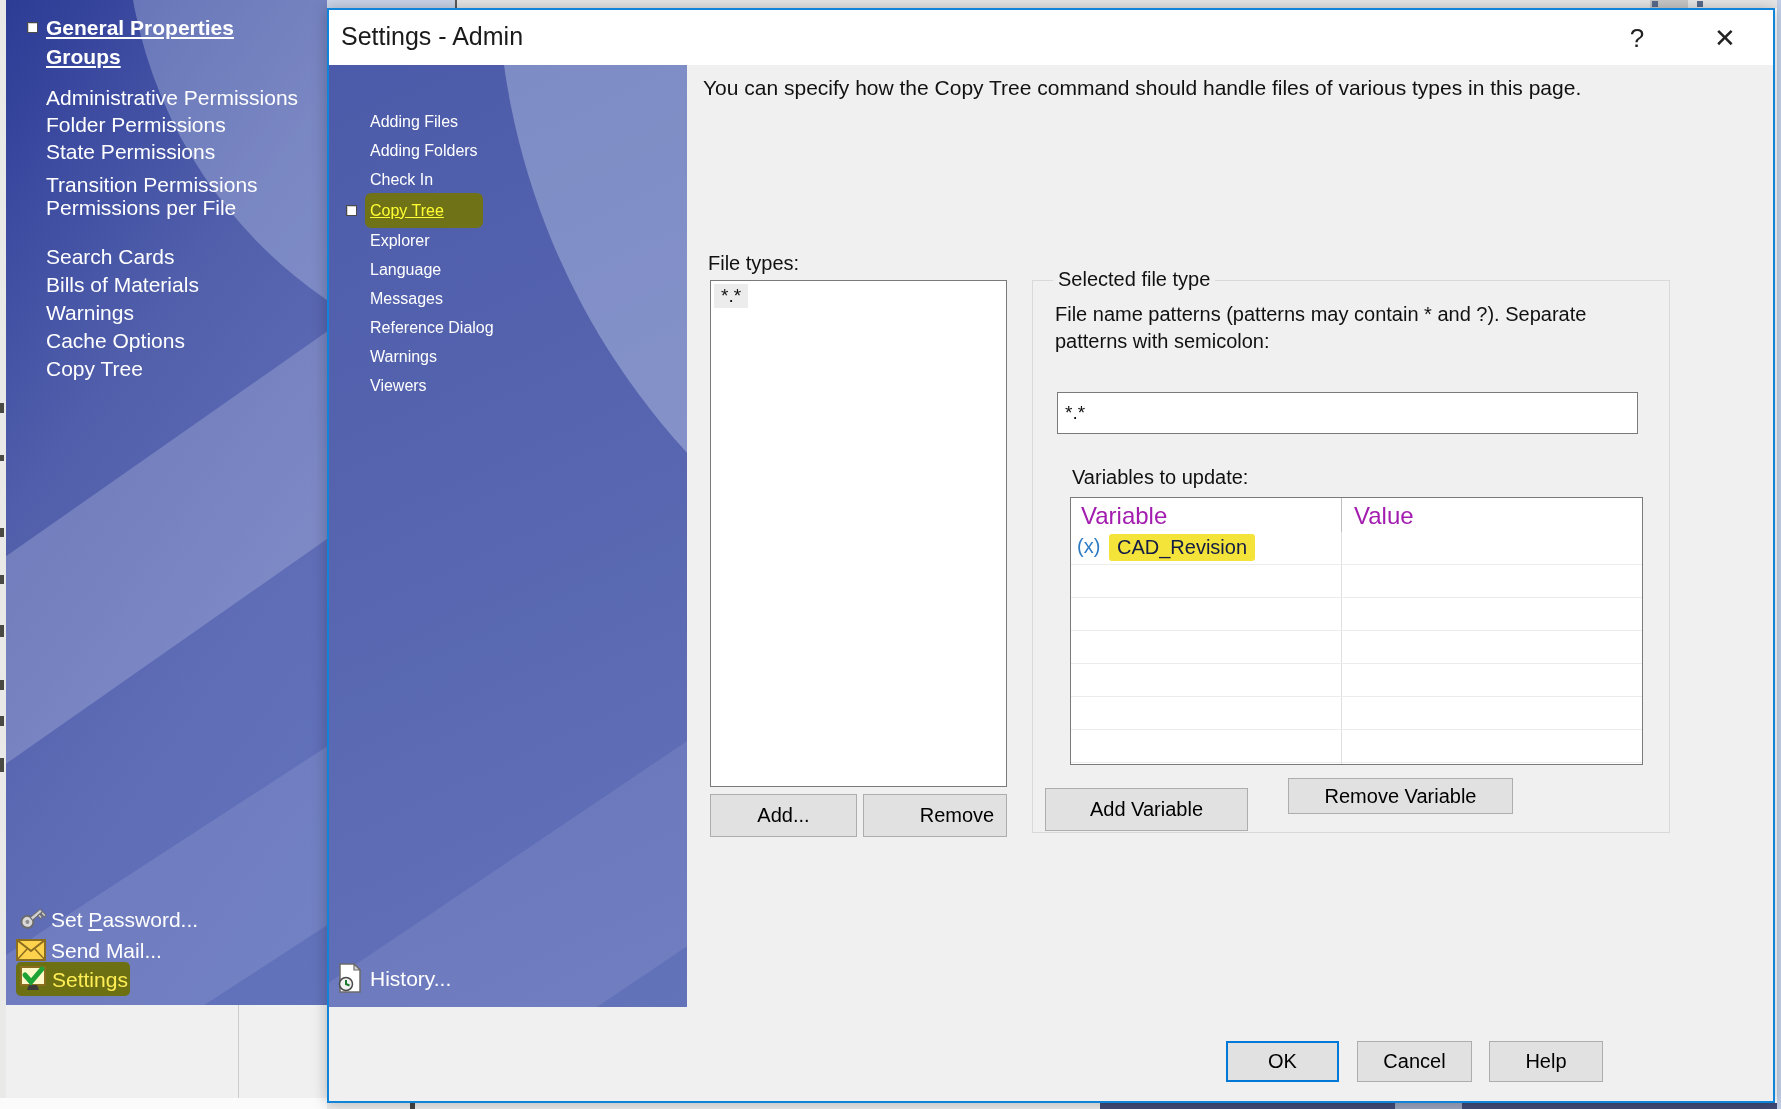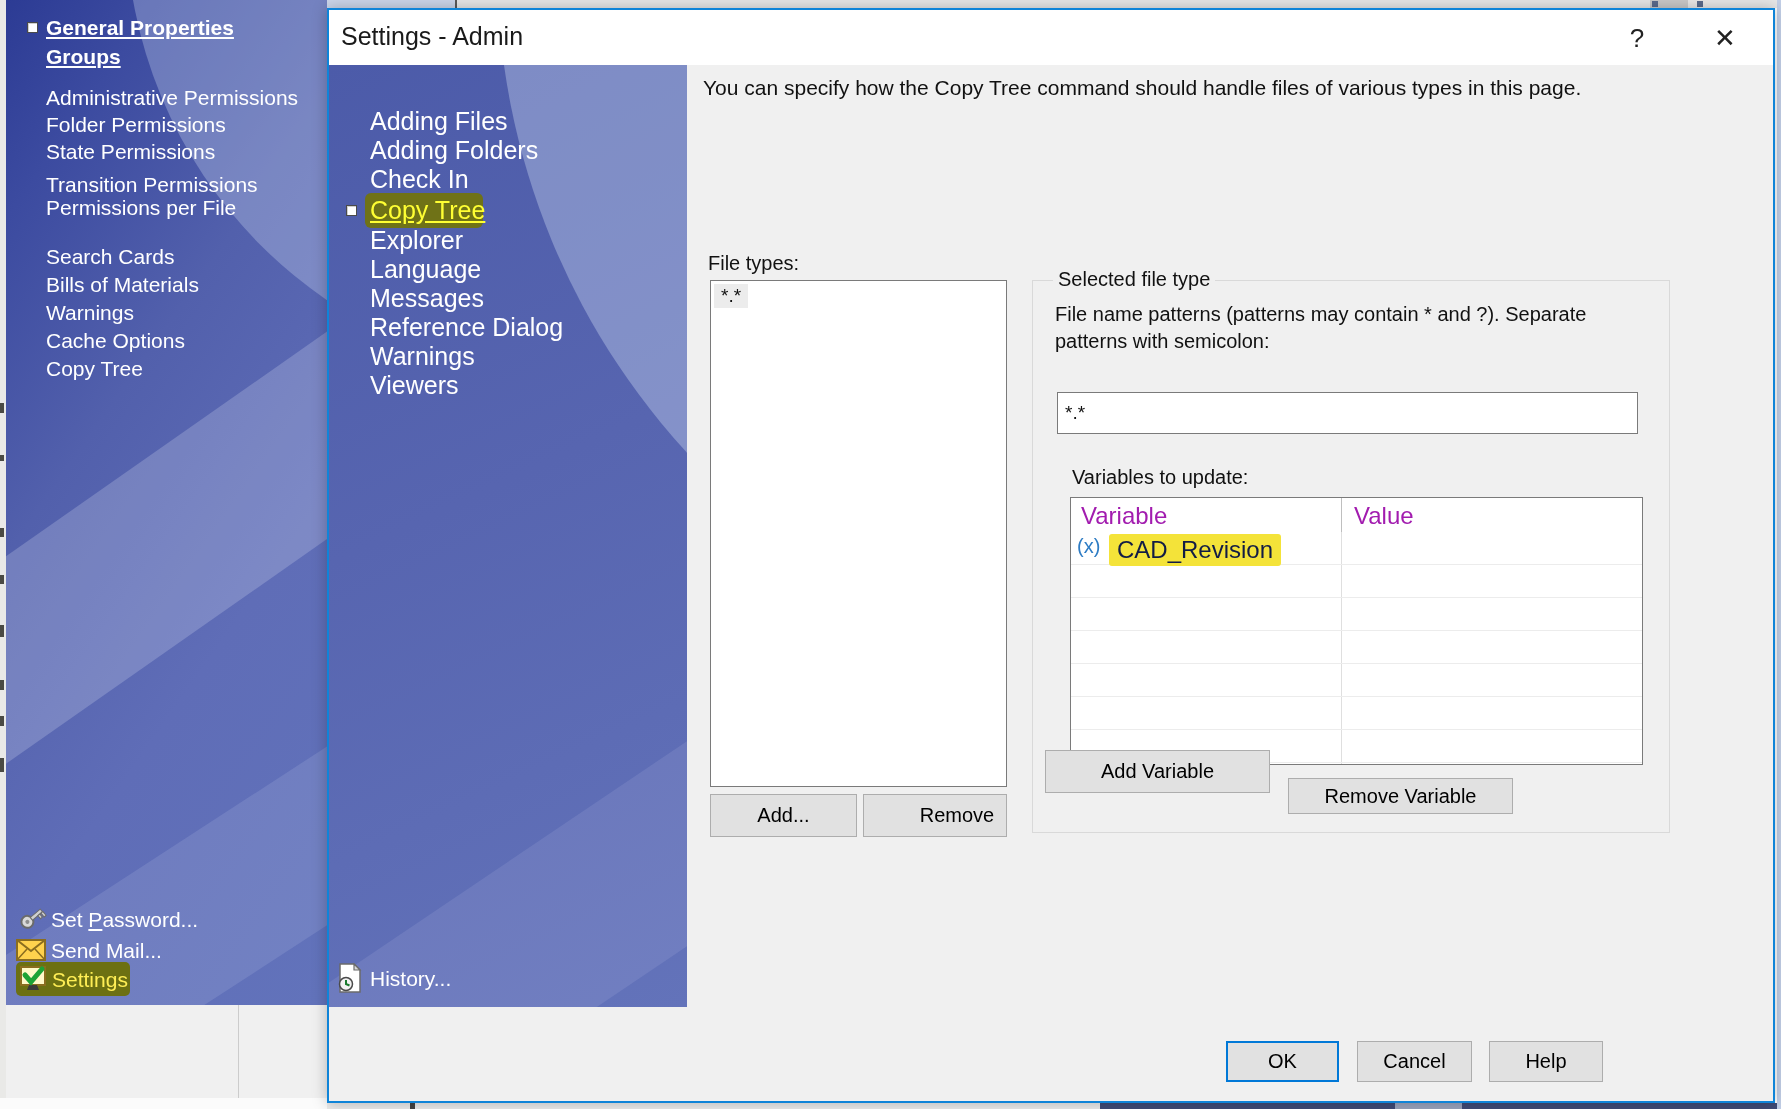--- a/index.html
+++ b/index.html
@@ -56,21 +56,21 @@
       line-height:34px; font-size:26px; color:#222222; cursor:default; }
 
   
   #navpanel { left:0; top:55px; width:358px; height:942px; overflow:hidden;
       background:linear-gradient(155deg,#4c5ba9 0%,#5765b0 45%,#6373ba 100%); }
   #navpanel .arc { position:absolute; left:168px; top:-821px; width:1442px; height:1442px;
       border-radius:50%; background:rgba(205,217,242,0.38); }
   #navpanel .band { position:absolute; left:-120px; top:780px; width:700px; height:170px;
       background:rgba(235,240,252,0.10); transform:rotate(-34deg); }
   .nav-item { position:absolute; left:41px; height:27px; line-height:27px; color:#ffffff;
-      font-size:25px; white-space:nowrap; cursor:default; }
+      font-size:16px; white-space:nowrap; cursor:default; }
   #copytree-marker { position:absolute; left:36px; top:128px; width:118px; height:35px;
       background:#6f7217; border-radius:6px; }
   #nav-copy-tree { color:#ffff33; text-decoration:underline; }
   #history-item { position:absolute; left:8px; top:898px; width:200px; height:34px; }
   #history-label { position:absolute; left:33px; top:4px; color:#ffffff; font-size:21px; white-space:nowrap; }
 
   
   .lbl { position:absolute; font-size:20px; color:#111111; white-space:nowrap; }
   #description { left:374px; top:66px; font-size:21px; color:#111111; white-space:nowrap; }
   #filetypes-list { left:381px; top:270px; width:297px; height:507px; background:#ffffff;
@@ -92,21 +92,21 @@
       padding-left:7px; font-family:"Liberation Sans",sans-serif; }
   #vars-label { position:absolute; left:39px; top:185px; font-size:20px; color:#111111; }
   #vars-table { position:absolute; left:37px; top:216px; width:573px; height:268px;
       background:#ffffff; border:1px solid #7a7a7a; }
   #vt-divider { position:absolute; left:270px; top:0; width:1px; height:100%; background:#dfdfdf; }
   #vt-divider-h { position:absolute; left:270px; top:0; width:1px; height:34px; background:#bfbfbf; }
   .vt-head { position:absolute; top:4px; font-size:24px; color:#a21caf; }
   .trow { position:absolute; left:0; width:571px; height:33px; border-bottom:1px solid #ececec; }
   #row-var-icon { position:absolute; left:6px; top:3px; font-size:20px; color:#2e7cc4; }
   #row-var-marker { position:absolute; left:38px; top:2px; padding:2px 8px; background:#f4e339;
-      border-radius:3px; font-size:24px; color:#121c45; white-space:nowrap; }
+      border-radius:3px; font-size:20px; color:#121c45; white-space:nowrap; }
 </style>
 </head>
 <body>
 
 <div class="abs" id="left-sliver">
   <div class="frag" style="top:403px;height:10px;"></div>
   <div class="frag" style="top:455px;height:6px;"></div>
   <div class="frag" style="top:528px;height:9px;"></div>
   <div class="frag" style="top:575px;height:9px;"></div>
   <div class="frag" style="top:625px;height:12px;"></div>
@@ -241,20 +241,20 @@
         <span id="row-var-marker">CAD_Revision</span>
       </div>
       <div class="trow" style="top:67px;"></div>
       <div class="trow" style="top:100px;"></div>
       <div class="trow" style="top:133px;"></div>
       <div class="trow" style="top:166px;"></div>
       <div class="trow" style="top:199px;"></div>
       <div class="trow" style="top:232px;"></div>
     </div>
 
-    <button class="btn" style="left:12px;top:469px;width:225px;height:43px;">Add Variable</button>
+    <button class="btn" style="left:12px;top:507px;width:203px;height:43px;">Add Variable</button>
     <button class="btn" style="left:255px;top:497px;width:225px;height:36px;">Remove Variable</button>
   </div>
 
   <button class="btn default" style="left:897px;top:1031px;width:113px;height:41px;">OK</button>
   <button class="btn" style="left:1028px;top:1031px;width:115px;height:41px;">Cancel</button>
   <button class="btn" style="left:1160px;top:1031px;width:114px;height:41px;">Help</button>
 </div>
 
 </body></html>

